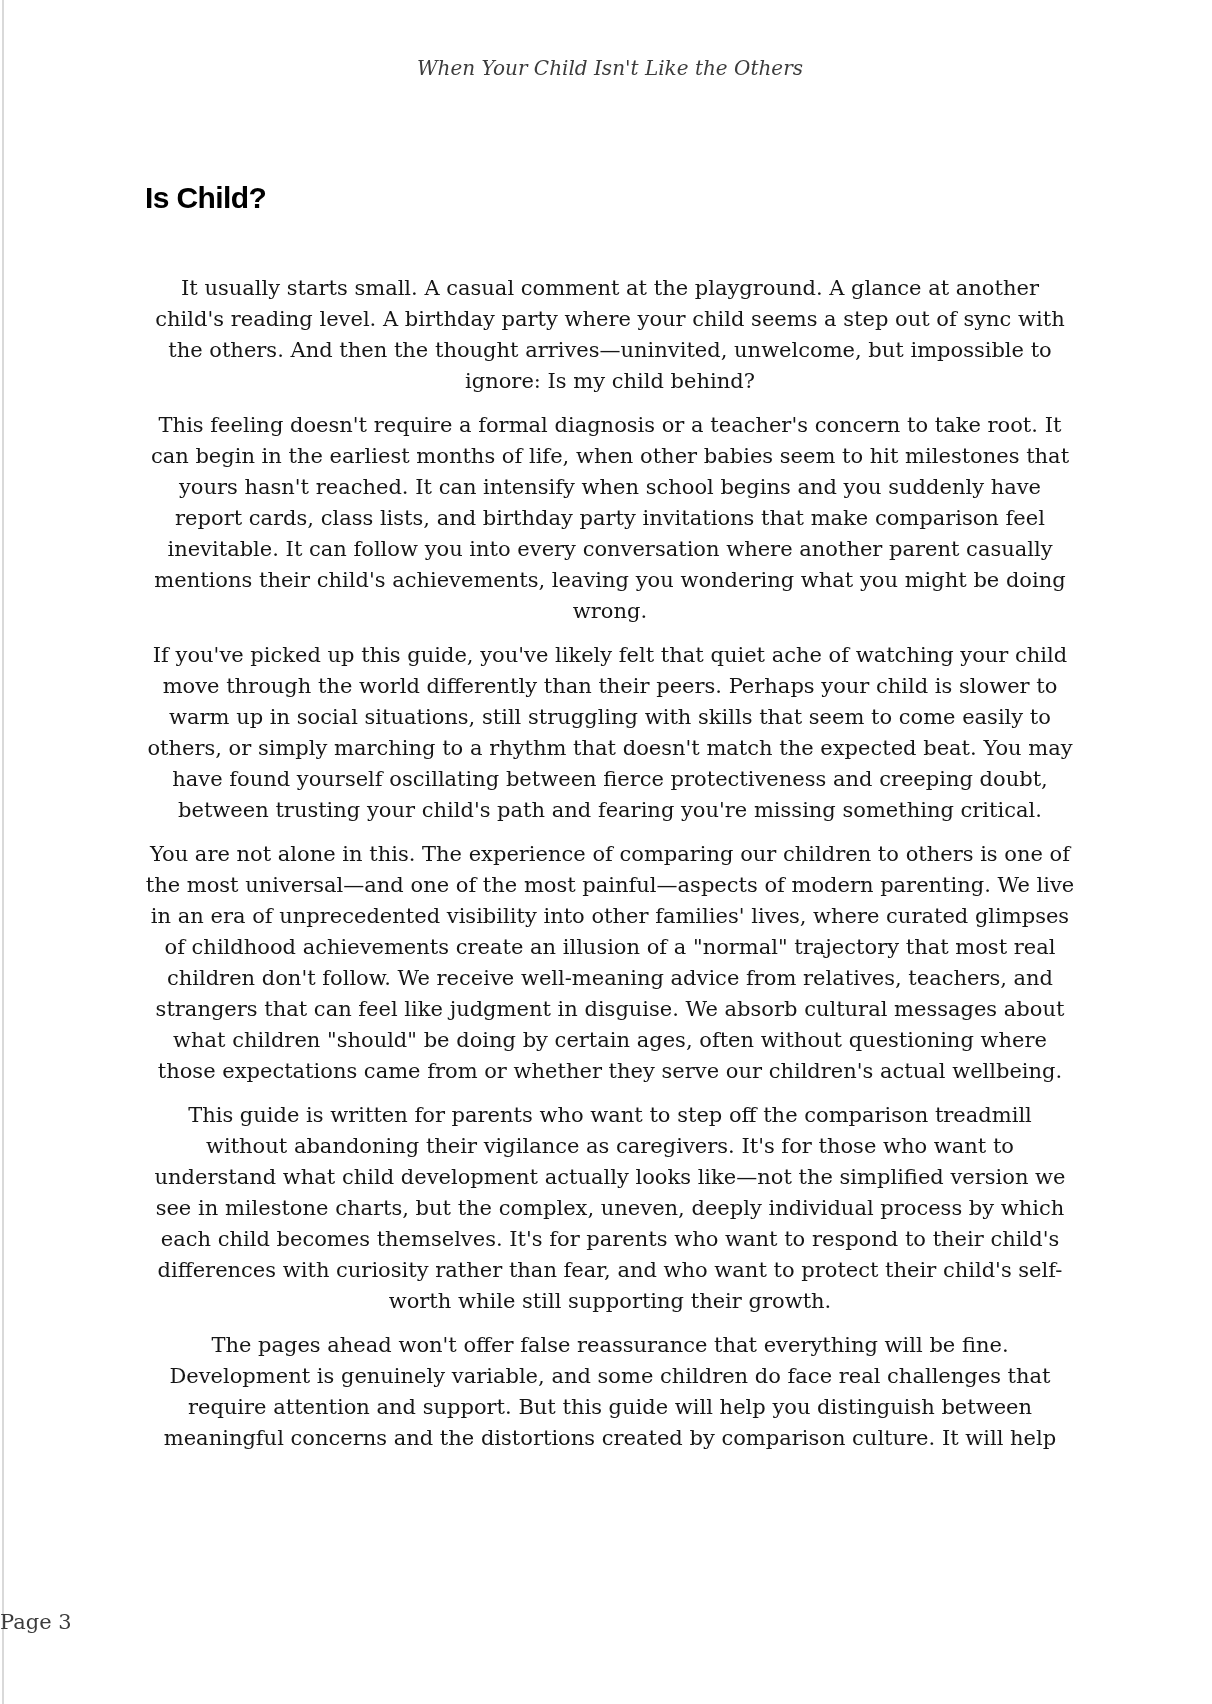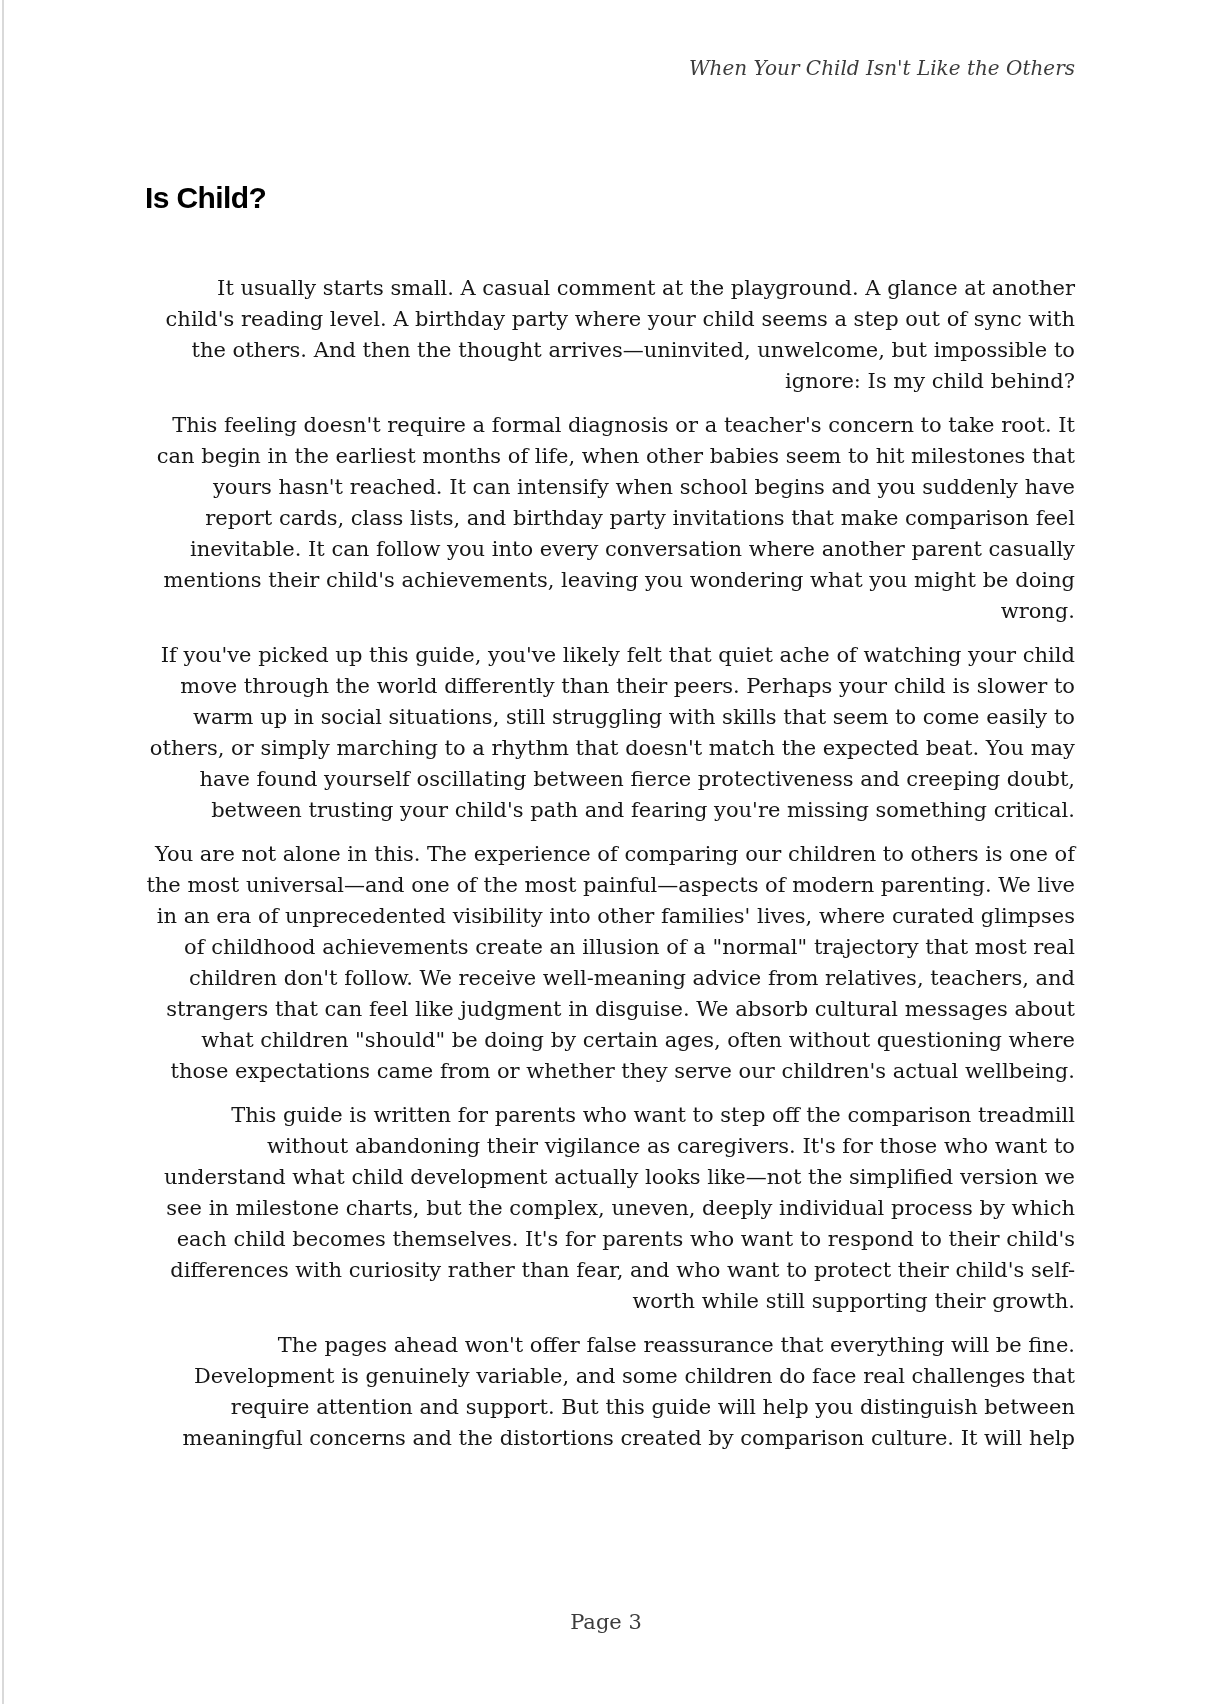--- a/index.html
+++ b/index.html
@@ -16,48 +16,48 @@
   }
   .page-edge {
     position: absolute;
     left: 2px; top: 0;
     width: 2px; height: 100%;
     background: #d9d9d9;
   }
   .running-header {
     position: absolute;
     top: 55px; left: 145px; width: 930px;
-    text-align: right;
+    text-align: center;
     font-style: italic;
     font-size: 20px; line-height: 27px;
     color: #3c3c3c;
   }
   .page-title {
     position: absolute;
     top: 133px; left: 145px; width: 965px;
     margin: 0;
     font-family: "Liberation Sans", "DejaVu Sans", sans-serif;
     font-weight: bold;
     font-size: 30px; line-height: 43px;
     letter-spacing: -0.6px;
     color: #000000;
   }
   .title-line { white-space: nowrap; }
   .body-text {
     position: absolute;
     top: 273px; left: 145px; width: 930px;
     font-size: 21px; line-height: 31px;
     color: #161616;
-    text-align: right;
+    text-align: center;
   }
   .body-text p { margin: 0 0 13px 0; padding: 0; }
   .page-footer {
     position: absolute;
     top: 1607px; left: 0; width: 1212px;
-    text-align: center;
+    text-align: left;
     font-size: 21px; line-height: 31px;
     color: #3c3c3c;
   }
 </style>
 </head>
 <body>
 
 <div class="page">
   <div class="page-edge"></div>
 

